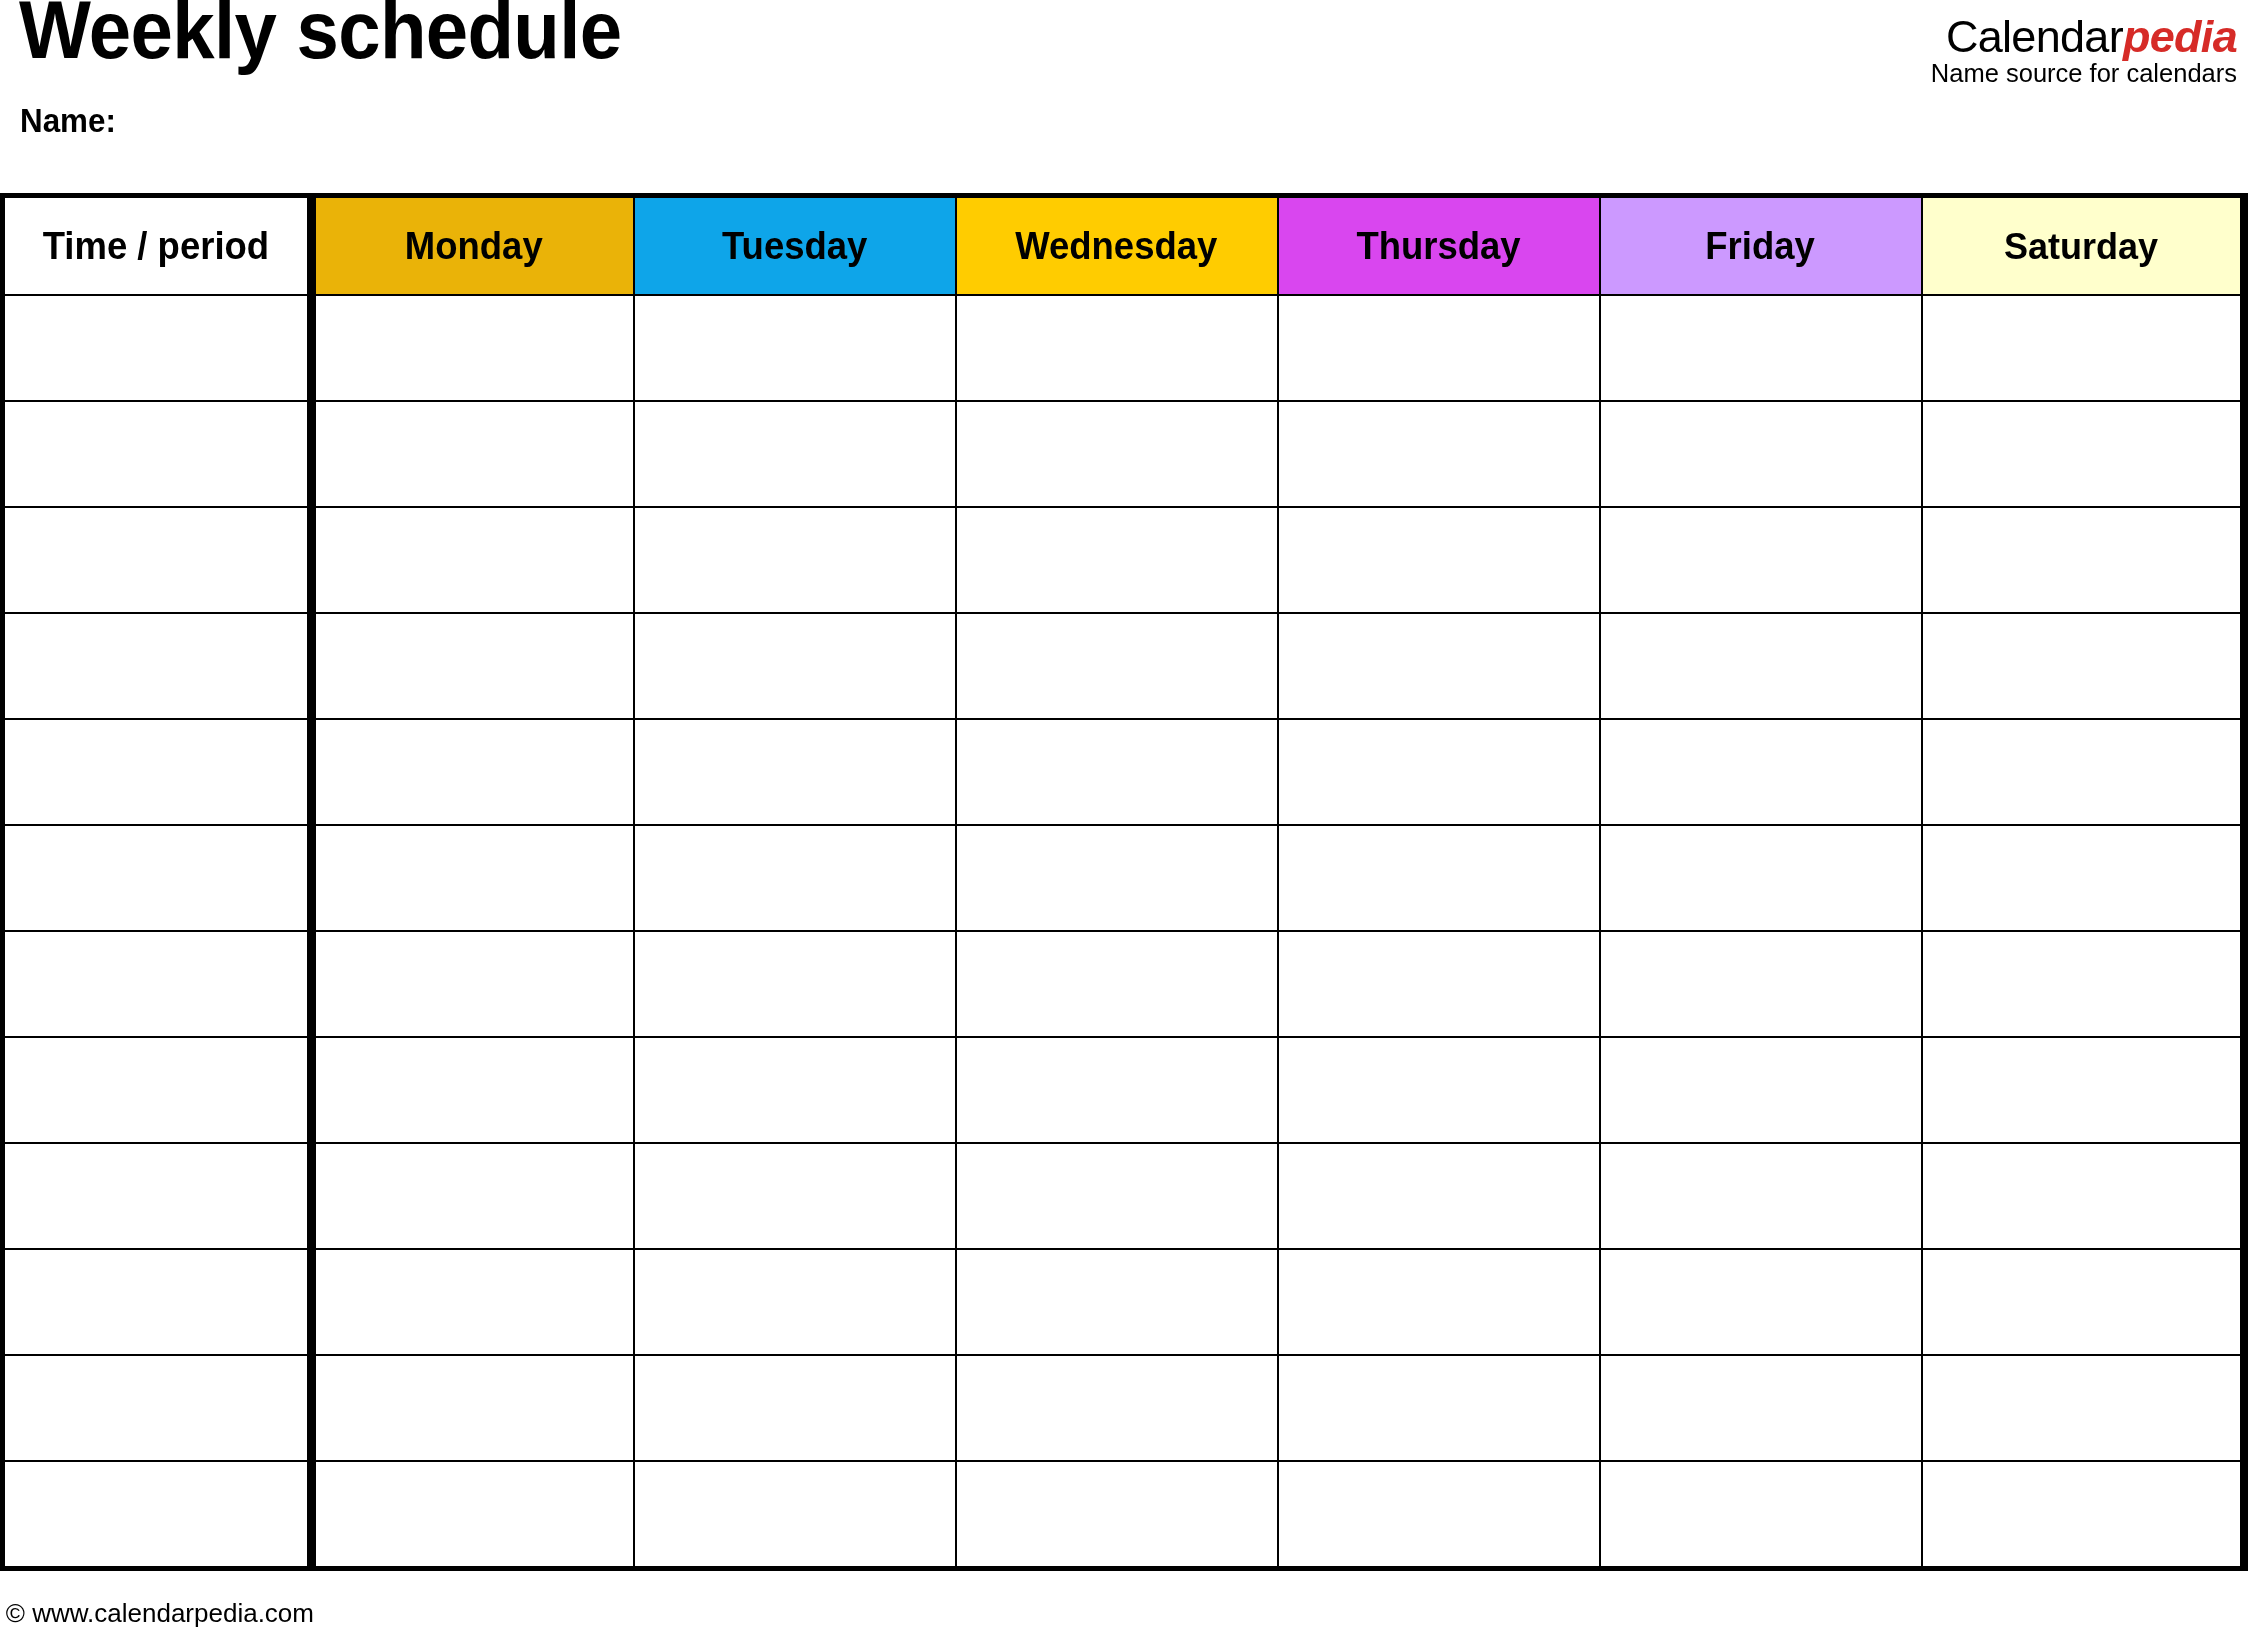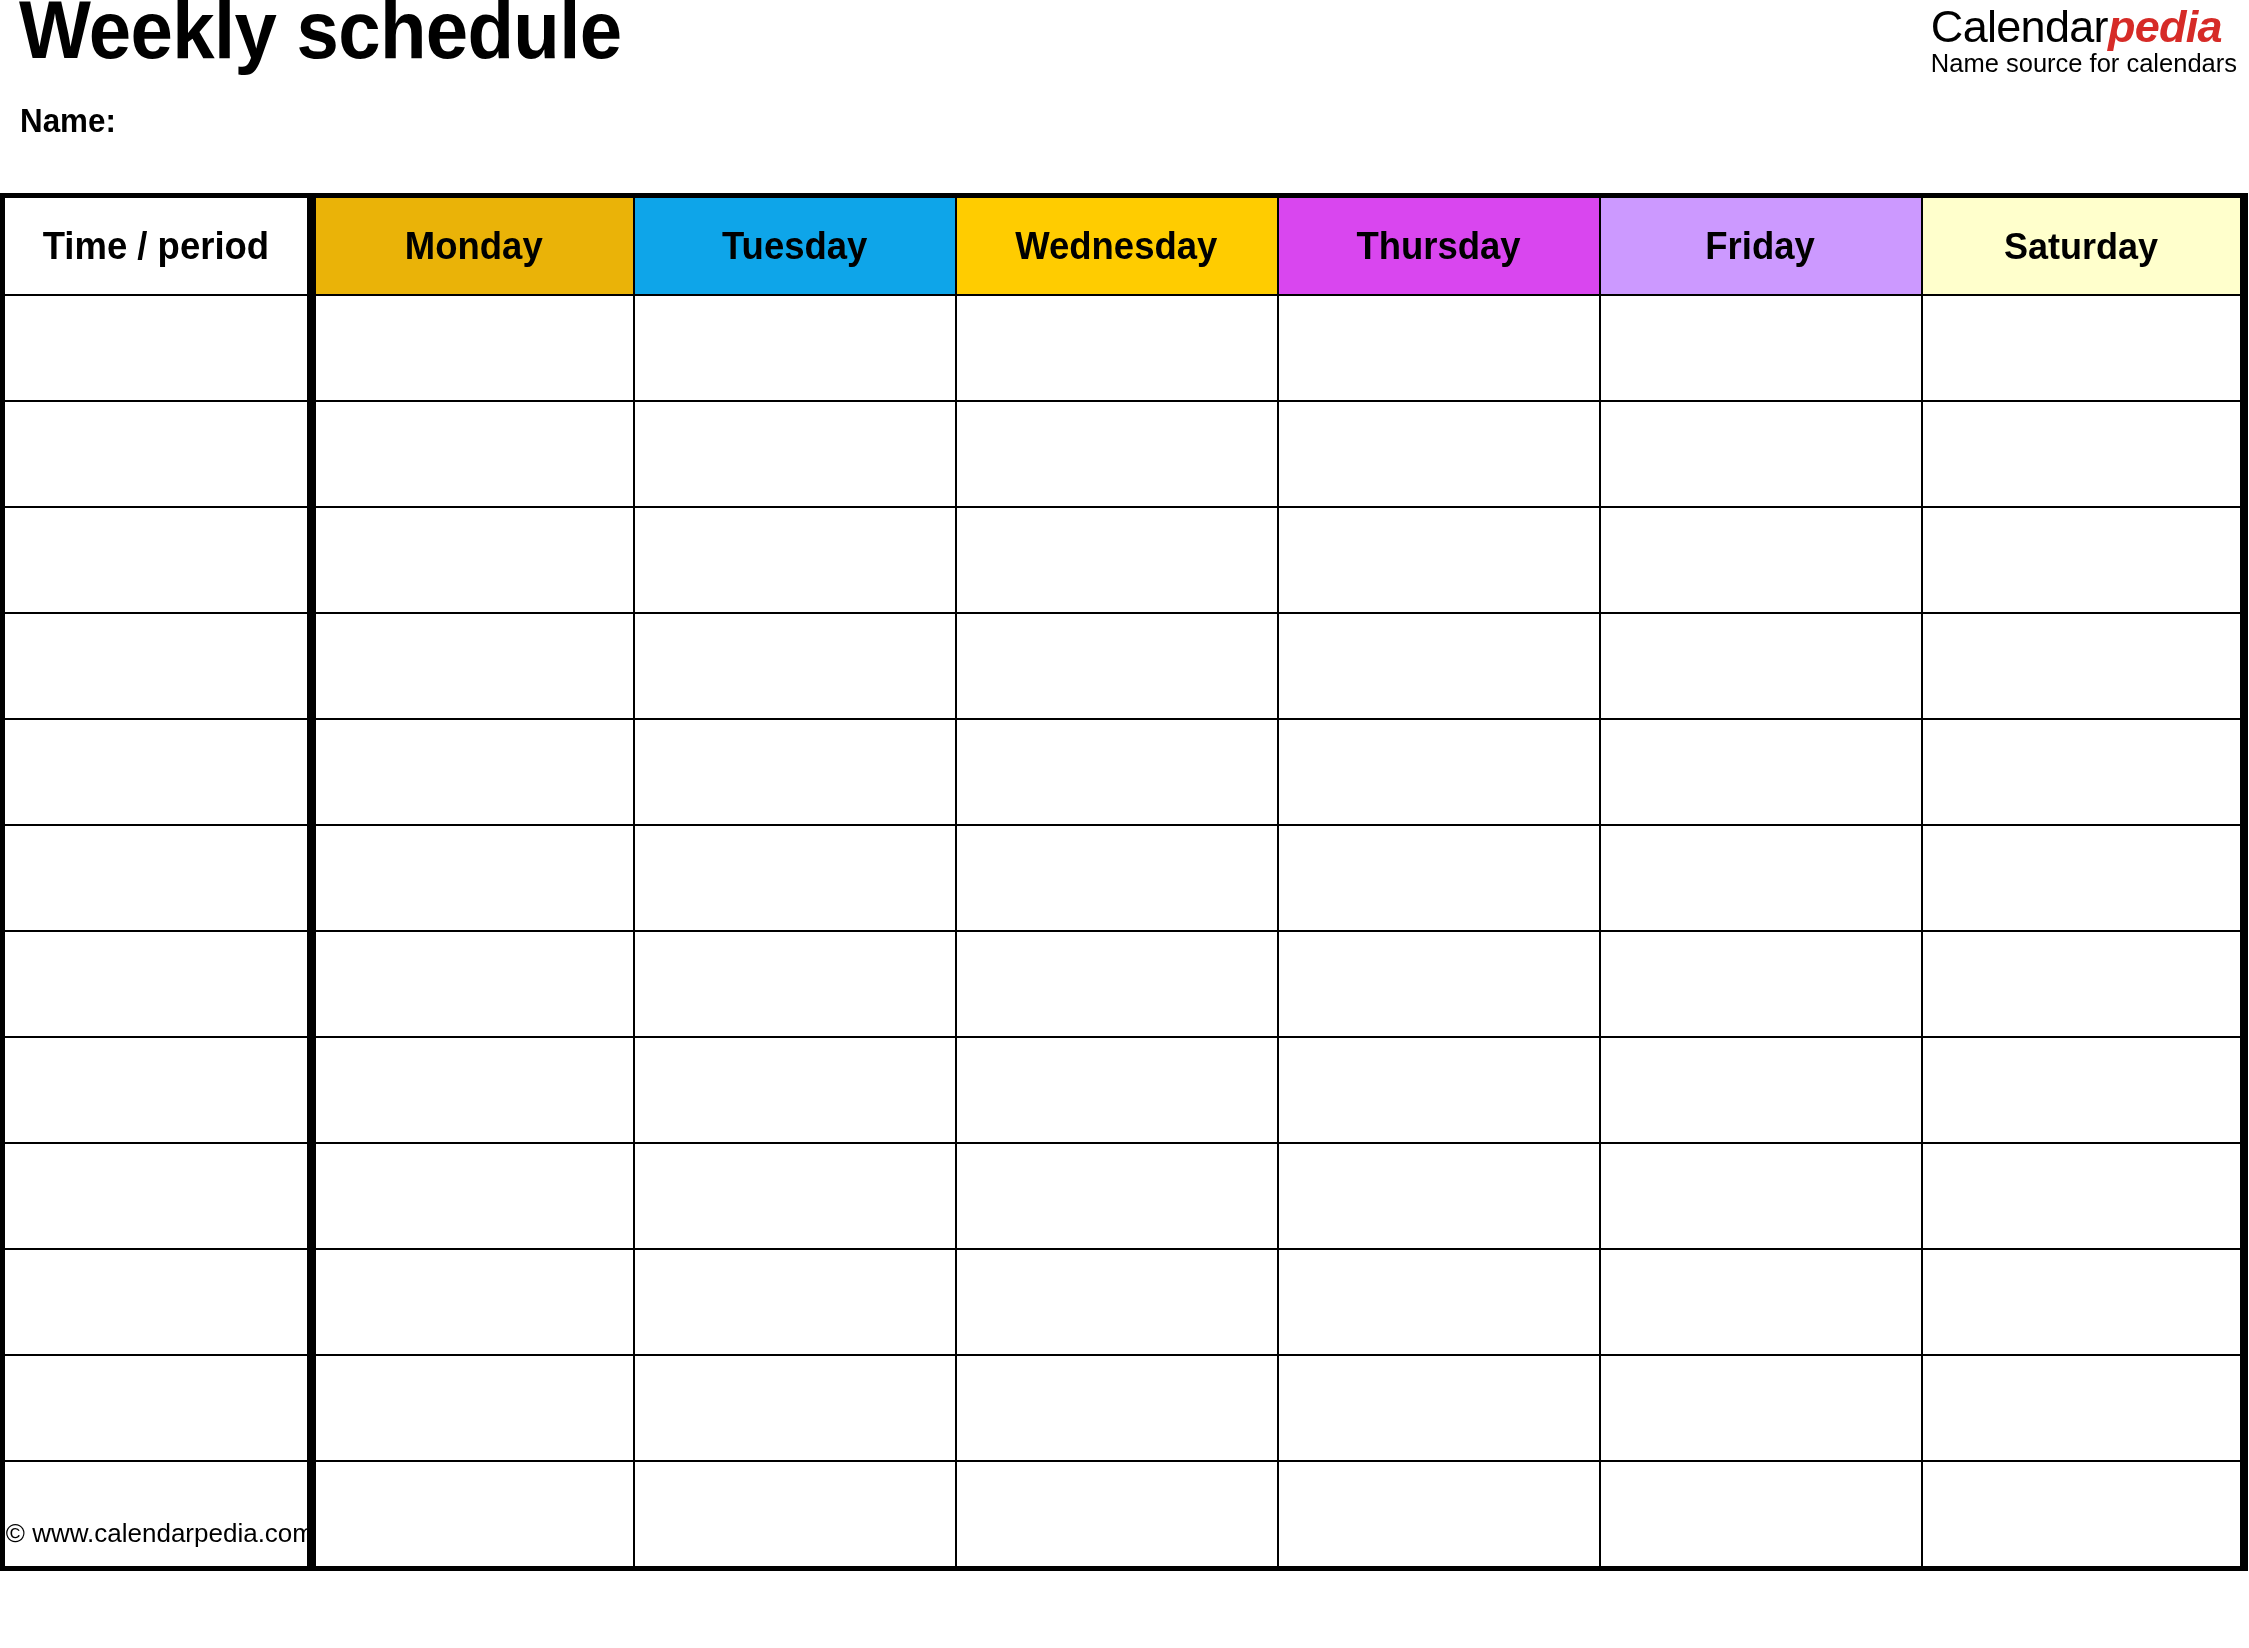--- a/index.html
+++ b/index.html
@@ -54,21 +54,22 @@
     font-family: "Liberation Sans Narrow", "Liberation Sans", sans-serif;
     transform: scaleX(0.95);
     transform-origin: left top;
     white-space: nowrap;
   }
 
   
   .brand {
     position: absolute;
     right: 13px;
-    top: 4px;
+    top: 14px;
+    text-align: right;
     line-height: 1.0;
   }
   .brand-title {
     font-size: 45px;
     letter-spacing: -0.7px;
     white-space: nowrap;
     font-family: "Liberation Sans", sans-serif;
   }
   .brand-title .b1 {
     color: #000000;
@@ -148,21 +149,21 @@
   tbody tr:first-child td { border-top: 0; }
   tbody tr:last-child td { border-bottom: 0; }
 
   td.firstcell, th.firstcell { border-left: 0; }
   td.lastcell, th.lastcell { border-right: 0; }
 
   
   .footer {
     position: absolute;
     left: 5.8px;
-    top: 1518px;
+    top: 1598px;
     font-size: 26px;
     font-family: "Liberation Sans", sans-serif;
     color: #000000;
     white-space: nowrap;
   }
 </style>
 </head>
 <body>
 
 <div class="page">

